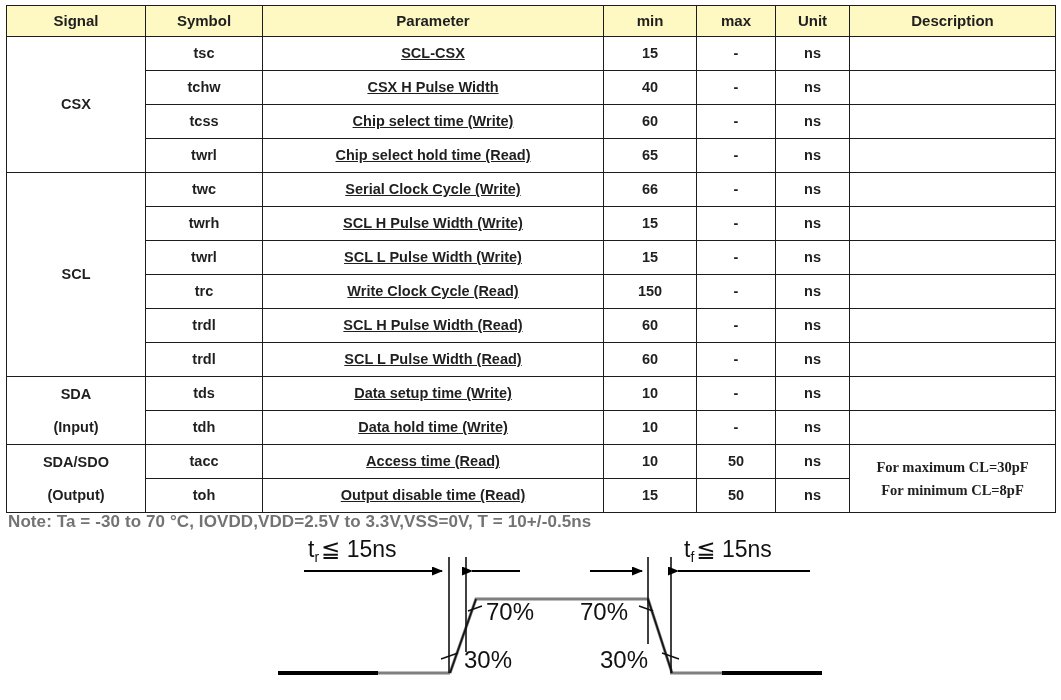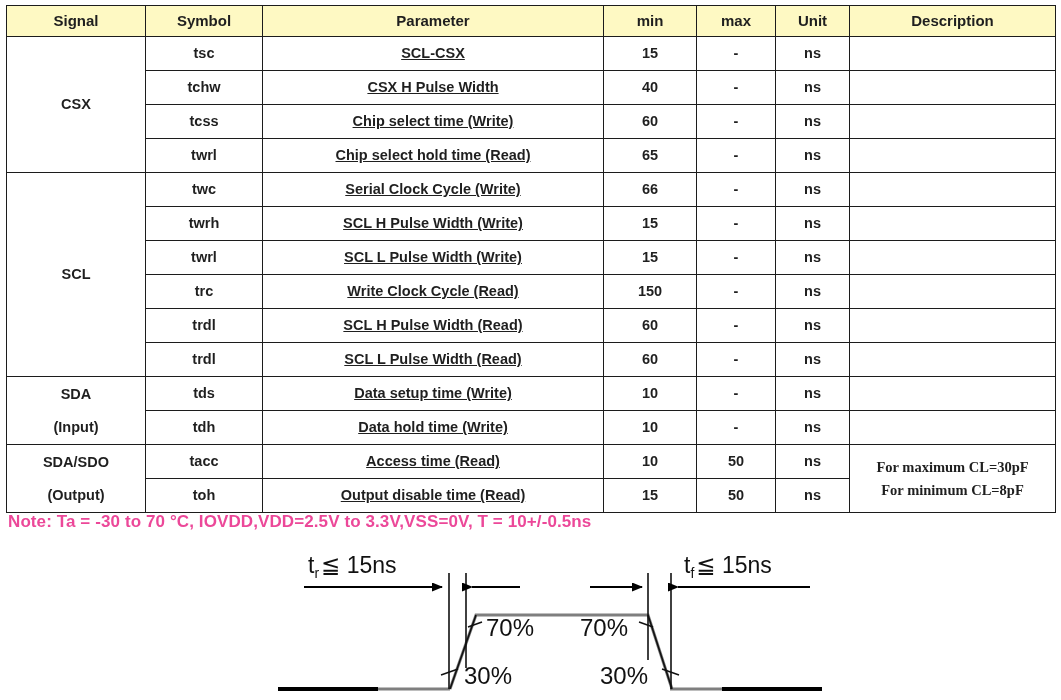--- a/index.html
+++ b/index.html
@@ -77,30 +77,30 @@
     line-height: 1.55;
   }
 
   
   .note {
     position: absolute;
     left: 8px;
     top: 512px;
     font-size: 17px;
     font-weight: 700;
-    color: #ec4899;
+    color: #737373;
     letter-spacing: 0.1px;
     white-space: nowrap;
   }
 
   
   .diagram {
     position: absolute;
     left: 270px;
-    top: 548px;
+    top: 532px;
     width: 560px;
     height: 152px;
   }
   .diagram svg {
     display: block;
   }
   .dg-label {
     font-family: "Liberation Sans", sans-serif;
     font-size: 23px;
     font-weight: 400;

